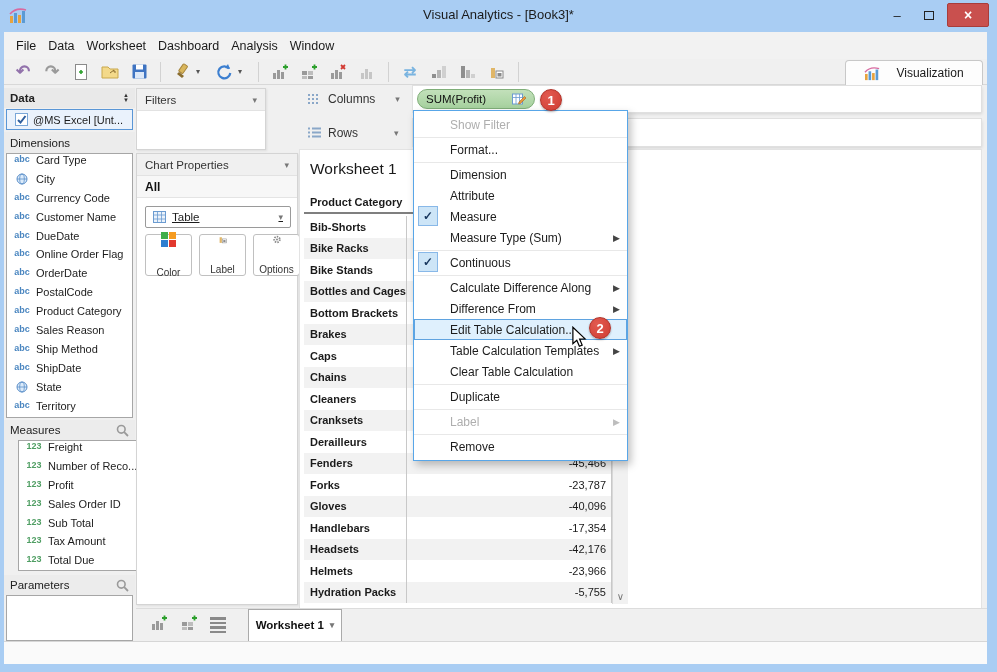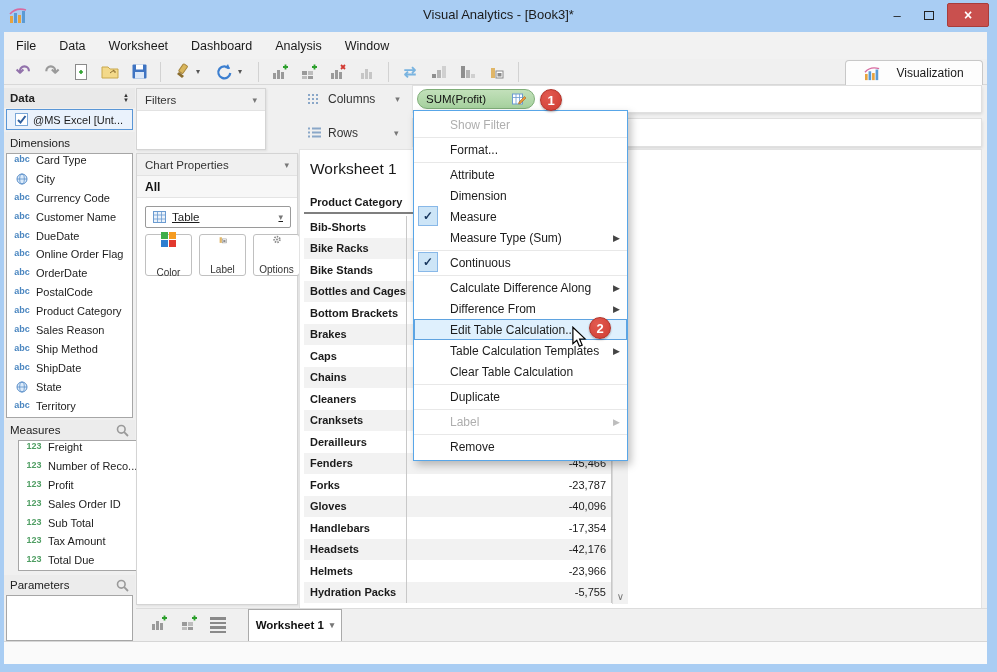--- a/index.html
+++ b/index.html
@@ -9,21 +9,21 @@
   .titlebar { position:absolute; left:0; top:0; right:0; height:32px; }
   .app-icon { position:absolute; left:9px; top:7px; }
   .tb-title { position:absolute; left:0; right:0; top:7px; text-align:center; font-size:13px; color:#1b1b1b; }
   .winctrls { position:absolute; right:8px; top:3px; display:flex; align-items:center; gap:4px; }
   .wbtn { width:28px; height:24px; display:flex; align-items:center; justify-content:center; font-size:13px; color:#222; }
   .wbtn.max span { display:block; width:10px; height:9px; border:1.5px solid #222; }
   .wbtn.close { width:42px; background:#c9504e; border:1px solid #a83c3a; border-radius:2px; color:#fff; font-size:14px; font-weight:bold; }
   
   .client { position:absolute; left:4px; top:32px; width:983px; height:632px; background:#f0f0f0; }
   
-  .menubar { position:absolute; left:0; top:0; width:100%; height:27px; background:#f2f2f2; display:flex; align-items:center; padding-left:12px; gap:23px; font-size:12.5px; color:#1a1a1a; }
+  .menubar { position:absolute; left:0; top:0; width:100%; height:27px; background:#f2f2f2; display:flex; align-items:center; padding-left:12px; gap:12px; font-size:12.5px; color:#1a1a1a; }
   .mitem { cursor:default; }
   
   .toolbar { position:absolute; left:0; top:27px; width:100%; height:26px; border-bottom:1px solid #d8d8d8; display:flex; align-items:center; padding-left:8px; gap:7px; }
   .tbi { display:flex; align-items:center; justify-content:center; width:22px; height:22px; font-size:17px; color:#8a8a8a; }
   .tb-sep { width:1px; height:20px; background:#d2d2d2; margin:0 3px; }
   .tb-caret { font-size:8px; color:#555; width:10px; margin-left:-4px; }
   .u-undo { color:#9272ab; font-weight:bold; }
   .u-redo { color:#9a9a9a; font-weight:bold; }
   .u-swap { color:#7ab4e0; font-size:15px; font-weight:bold; }
   .viz-tab { position:absolute; right:4px; top:1px; width:138px; height:25px; background:#fdfdfd; border:1px solid #c8c8c8; border-bottom:none; border-radius:4px 4px 0 0; display:flex; align-items:center; justify-content:center; gap:15px; font-size:12px; color:#1a1a1a; }
@@ -561,24 +561,24 @@
     <div class="cmenu">
         <div class="mi disabled">
           <span>Show Filter</span>
         </div>
         <div class="msep"></div>
         <div class="mi">
           <span>Format...</span>
         </div>
         <div class="msep"></div>
         <div class="mi">
+          <span>Dimension</span>
+        </div>
+        <div class="mi">
           <span>Attribute</span>
-        </div>
-        <div class="mi">
-          <span>Dimension</span>
         </div>
         <div class="mi">
           <span class="chk">✓</span>
           <span>Measure</span>
         </div>
         <div class="mi">
           <span>Measure Type (Sum)</span>
           <span class="arrow">▶</span>
         </div>
         <div class="msep"></div>

